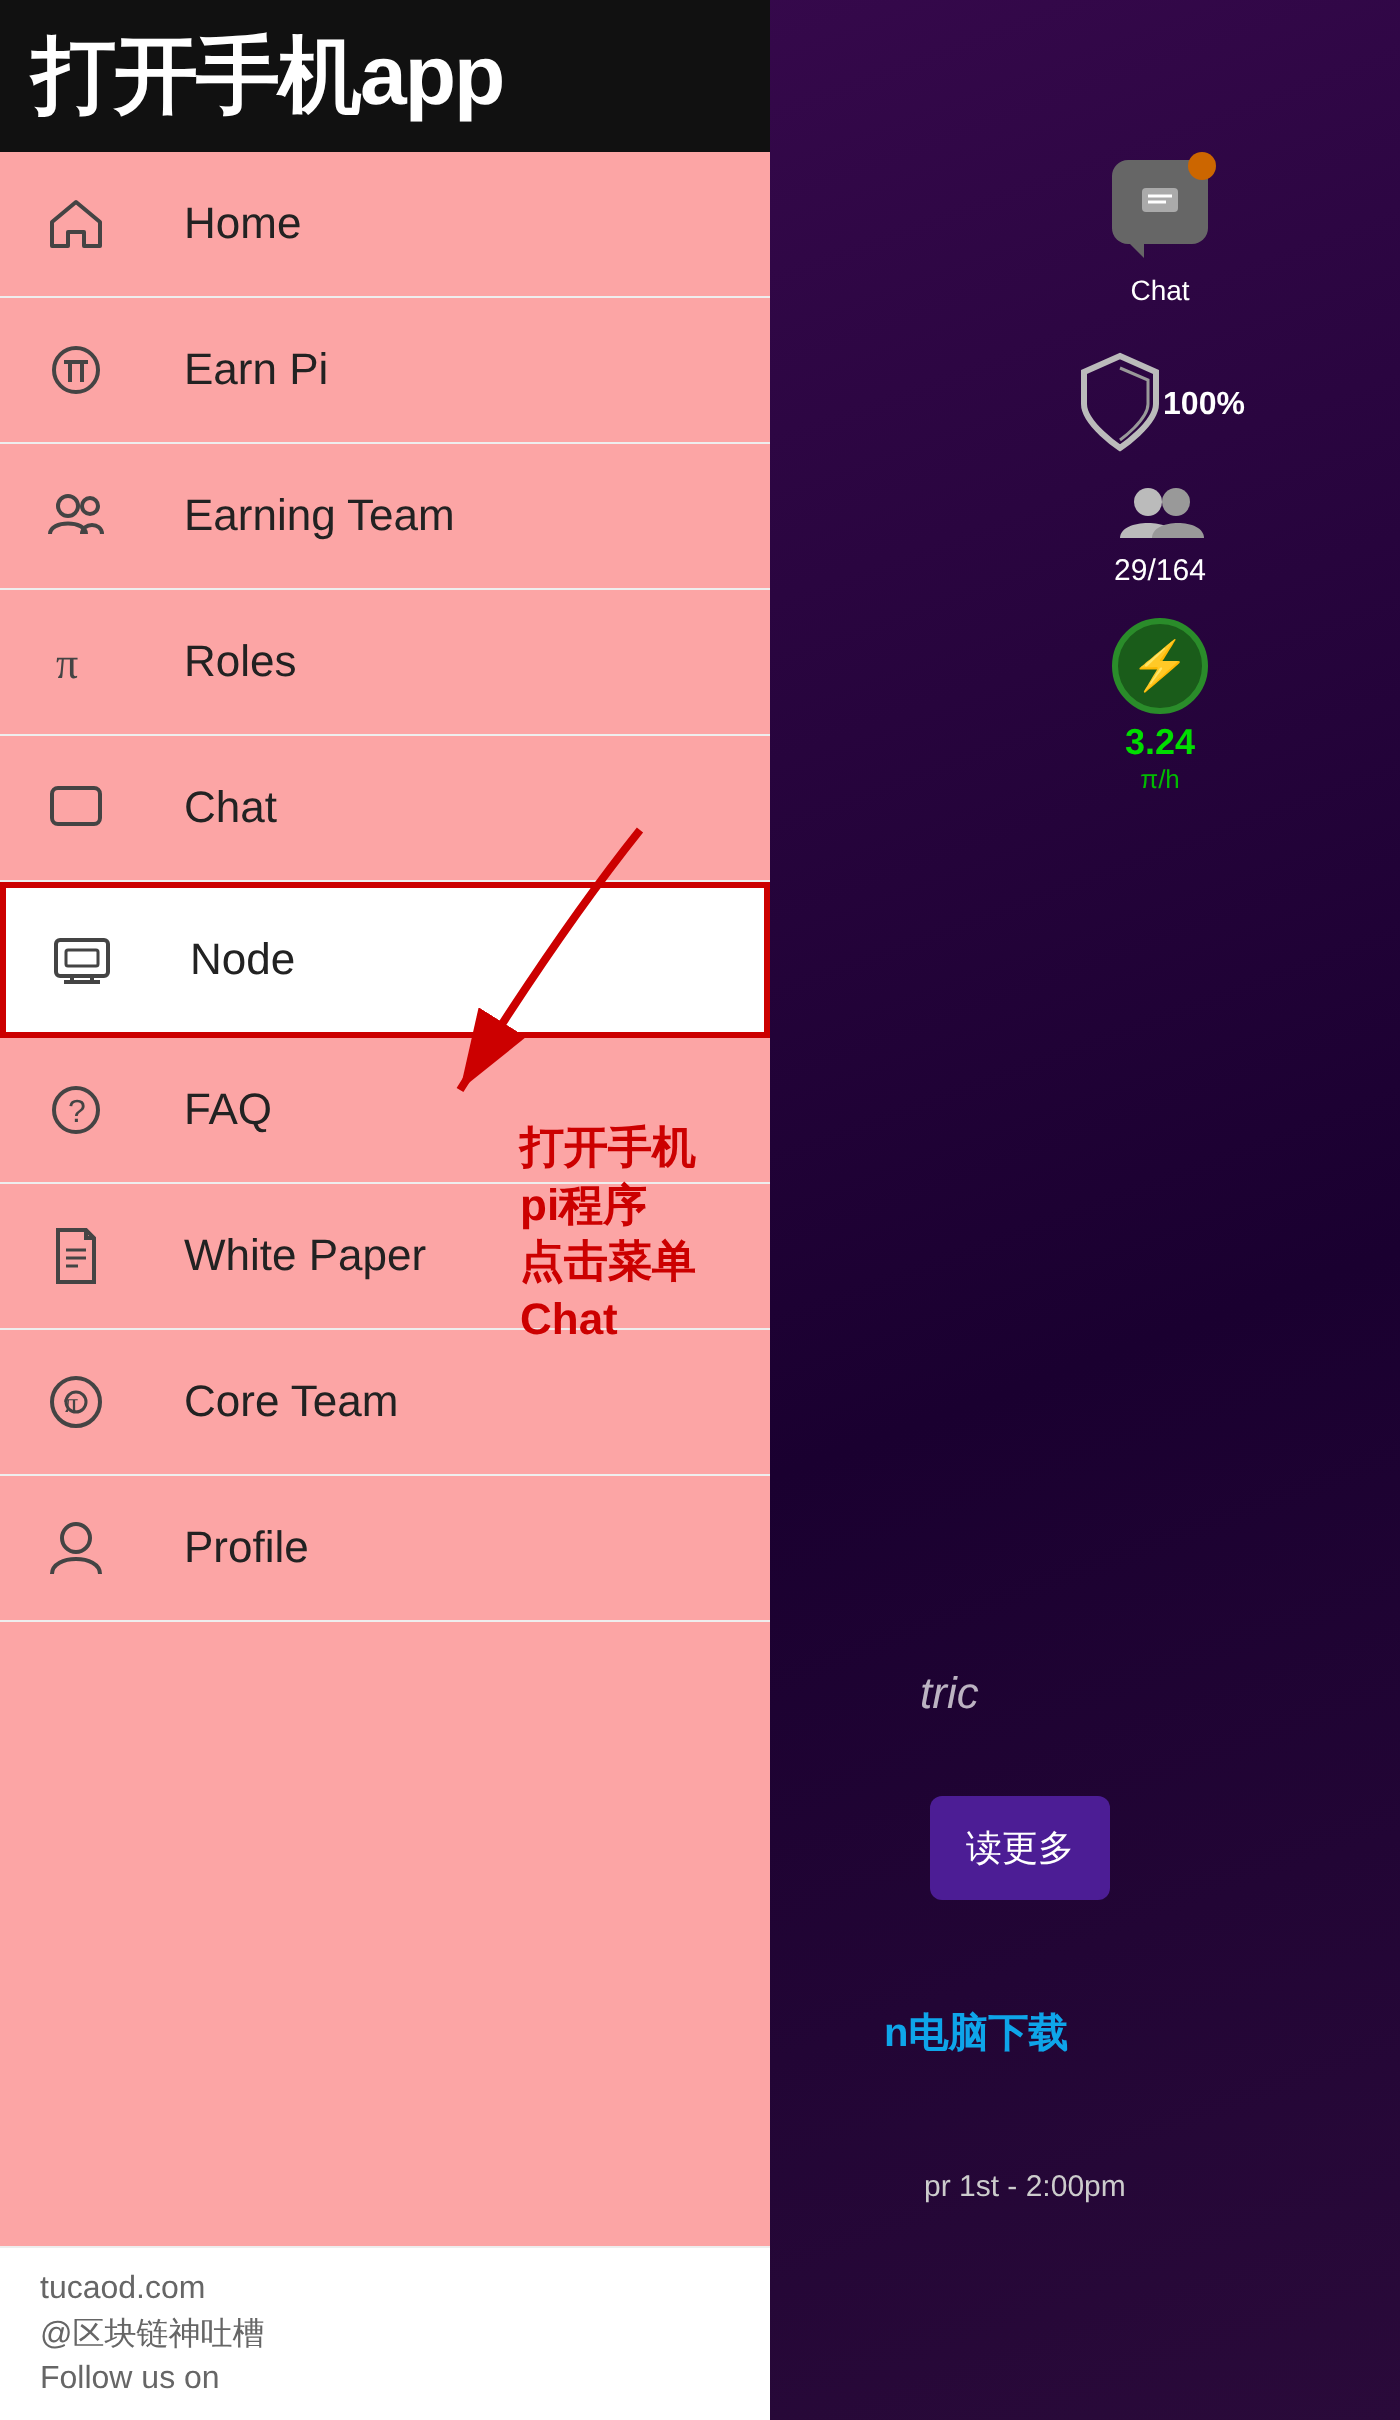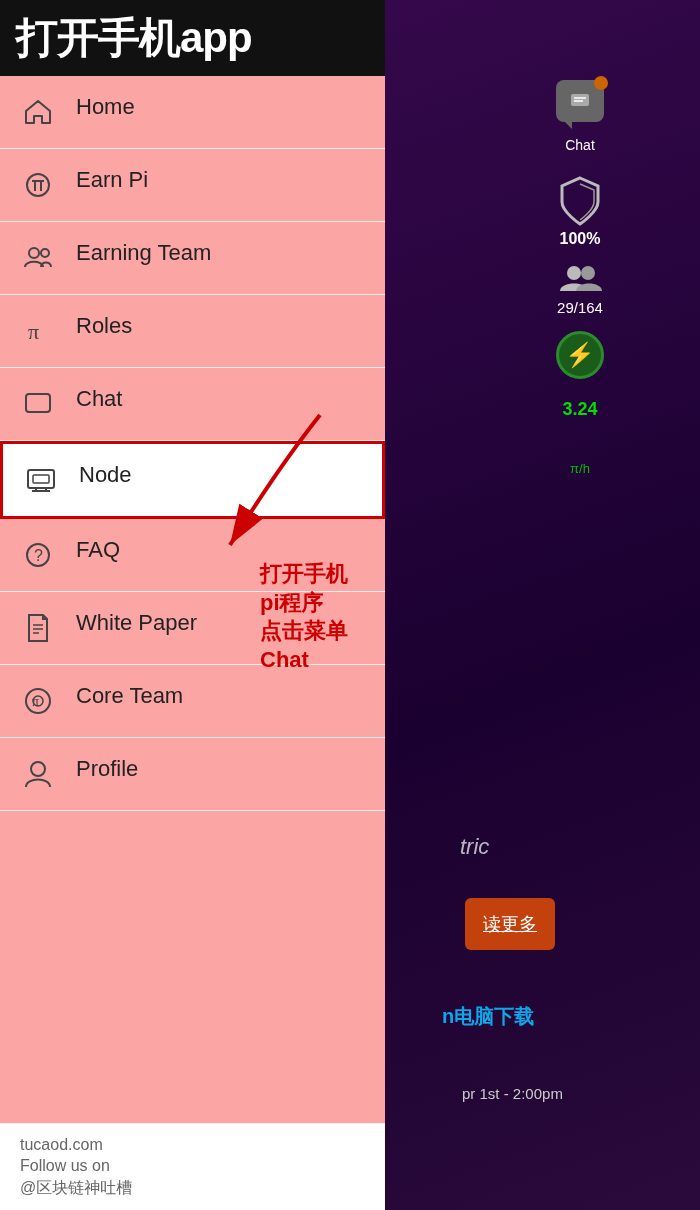--- a/index.html
+++ b/index.html
@@ -77,21 +77,21 @@
       border-radius: 50%;
     }
     .chat-label {
       color: #fff;
       font-size: 14px;
       margin-top: 10px;
     }
 
     .shield-container {
       display: flex;
-      flex-direction: column;
+      flex-direction: row;
       align-items: center;
       margin-top: 10px;
     }
     .shield-icon {
       width: 44px;
       height: 50px;
     }
     .shield-percent {
       color: #fff;
       font-size: 16px;
@@ -133,26 +133,25 @@
       justify-content: center;
     }
     .lightning-bolt {
       color: #00dd00;
       font-size: 24px;
     }
     .mining-rate {
       color: #00dd00;
       font-size: 18px;
       font-weight: bold;
-      margin-top: 20px;
+      margin-top: 4px;
     }
     .mining-unit {
       color: #00bb00;
       font-size: 13px;
-      margin-top: 41px;
     }
 
     
     .drawer {
       position: absolute;
       top: 0;
       left: 0;
       width: 385px;
       height: 100%;
       background: #fca5a5;
@@ -171,25 +170,26 @@
     }
 
     .menu-list {
       flex: 1;
       overflow-y: auto;
       padding: 0;
     }
 
     .menu-item {
       display: flex;
-      align-items: flex-start;
+      align-items: center;
       padding: 18px 20px;
       border-bottom: 1px solid #eee;
       cursor: pointer;
       position: relative;
+      gap: 16px;
     }
 
     .menu-icon {
       width: 36px;
       height: 36px;
       display: flex;
       align-items: center;
       justify-content: center;
       margin-right: 20px;
       flex-shrink: 0;
@@ -239,27 +239,26 @@
       color: rgba(255,255,255,0.7);
       font-size: 22px;
       font-style: italic;
       z-index: 2;
     }
 
     .read-more-btn {
       position: absolute;
       bottom: 260px;
       left: 465px;
-      background: #c2410c;
+      background: #4c1d95;
       color: #fff;
       padding: 14px 18px;
       border-radius: 6px;
       font-size: 18px;
       z-index: 2;
-      text-decoration: underline;
     }
 
     .download-text {
       position: absolute;
       bottom: 180px;
       left: 442px;
       color: #0ea5e9;
       font-size: 20px;
       font-weight: bold;
       z-index: 2;
@@ -443,22 +442,22 @@
           <path d="M2 28 C2 18 26 18 26 28" fill="none" stroke="#444" stroke-width="2"></path>
         </svg>
       </div>
       <span class="menu-label">Profile</span>
     </div>
 
   </div>
 
   <div class="drawer-footer">
     <div class="footer-line">tucaod.com</div>
+    <div class="footer-line">@区块链神吐槽</div>
     <div class="footer-line">Follow us on</div>
-    <div class="footer-line">@区块链神吐槽</div>
   </div>
 </div>
 
 <div class="annotation">
 
   <svg width="180" height="160" style="position:absolute;top:-155px;left:-100px;">
     <defs>
       <marker id="arrowhead" markerWidth="10" markerHeight="7" refX="10" refY="3.5" orient="auto">
         <polygon points="0 0, 10 3.5, 0 7" fill="#cc0000"></polygon>
       </marker>

